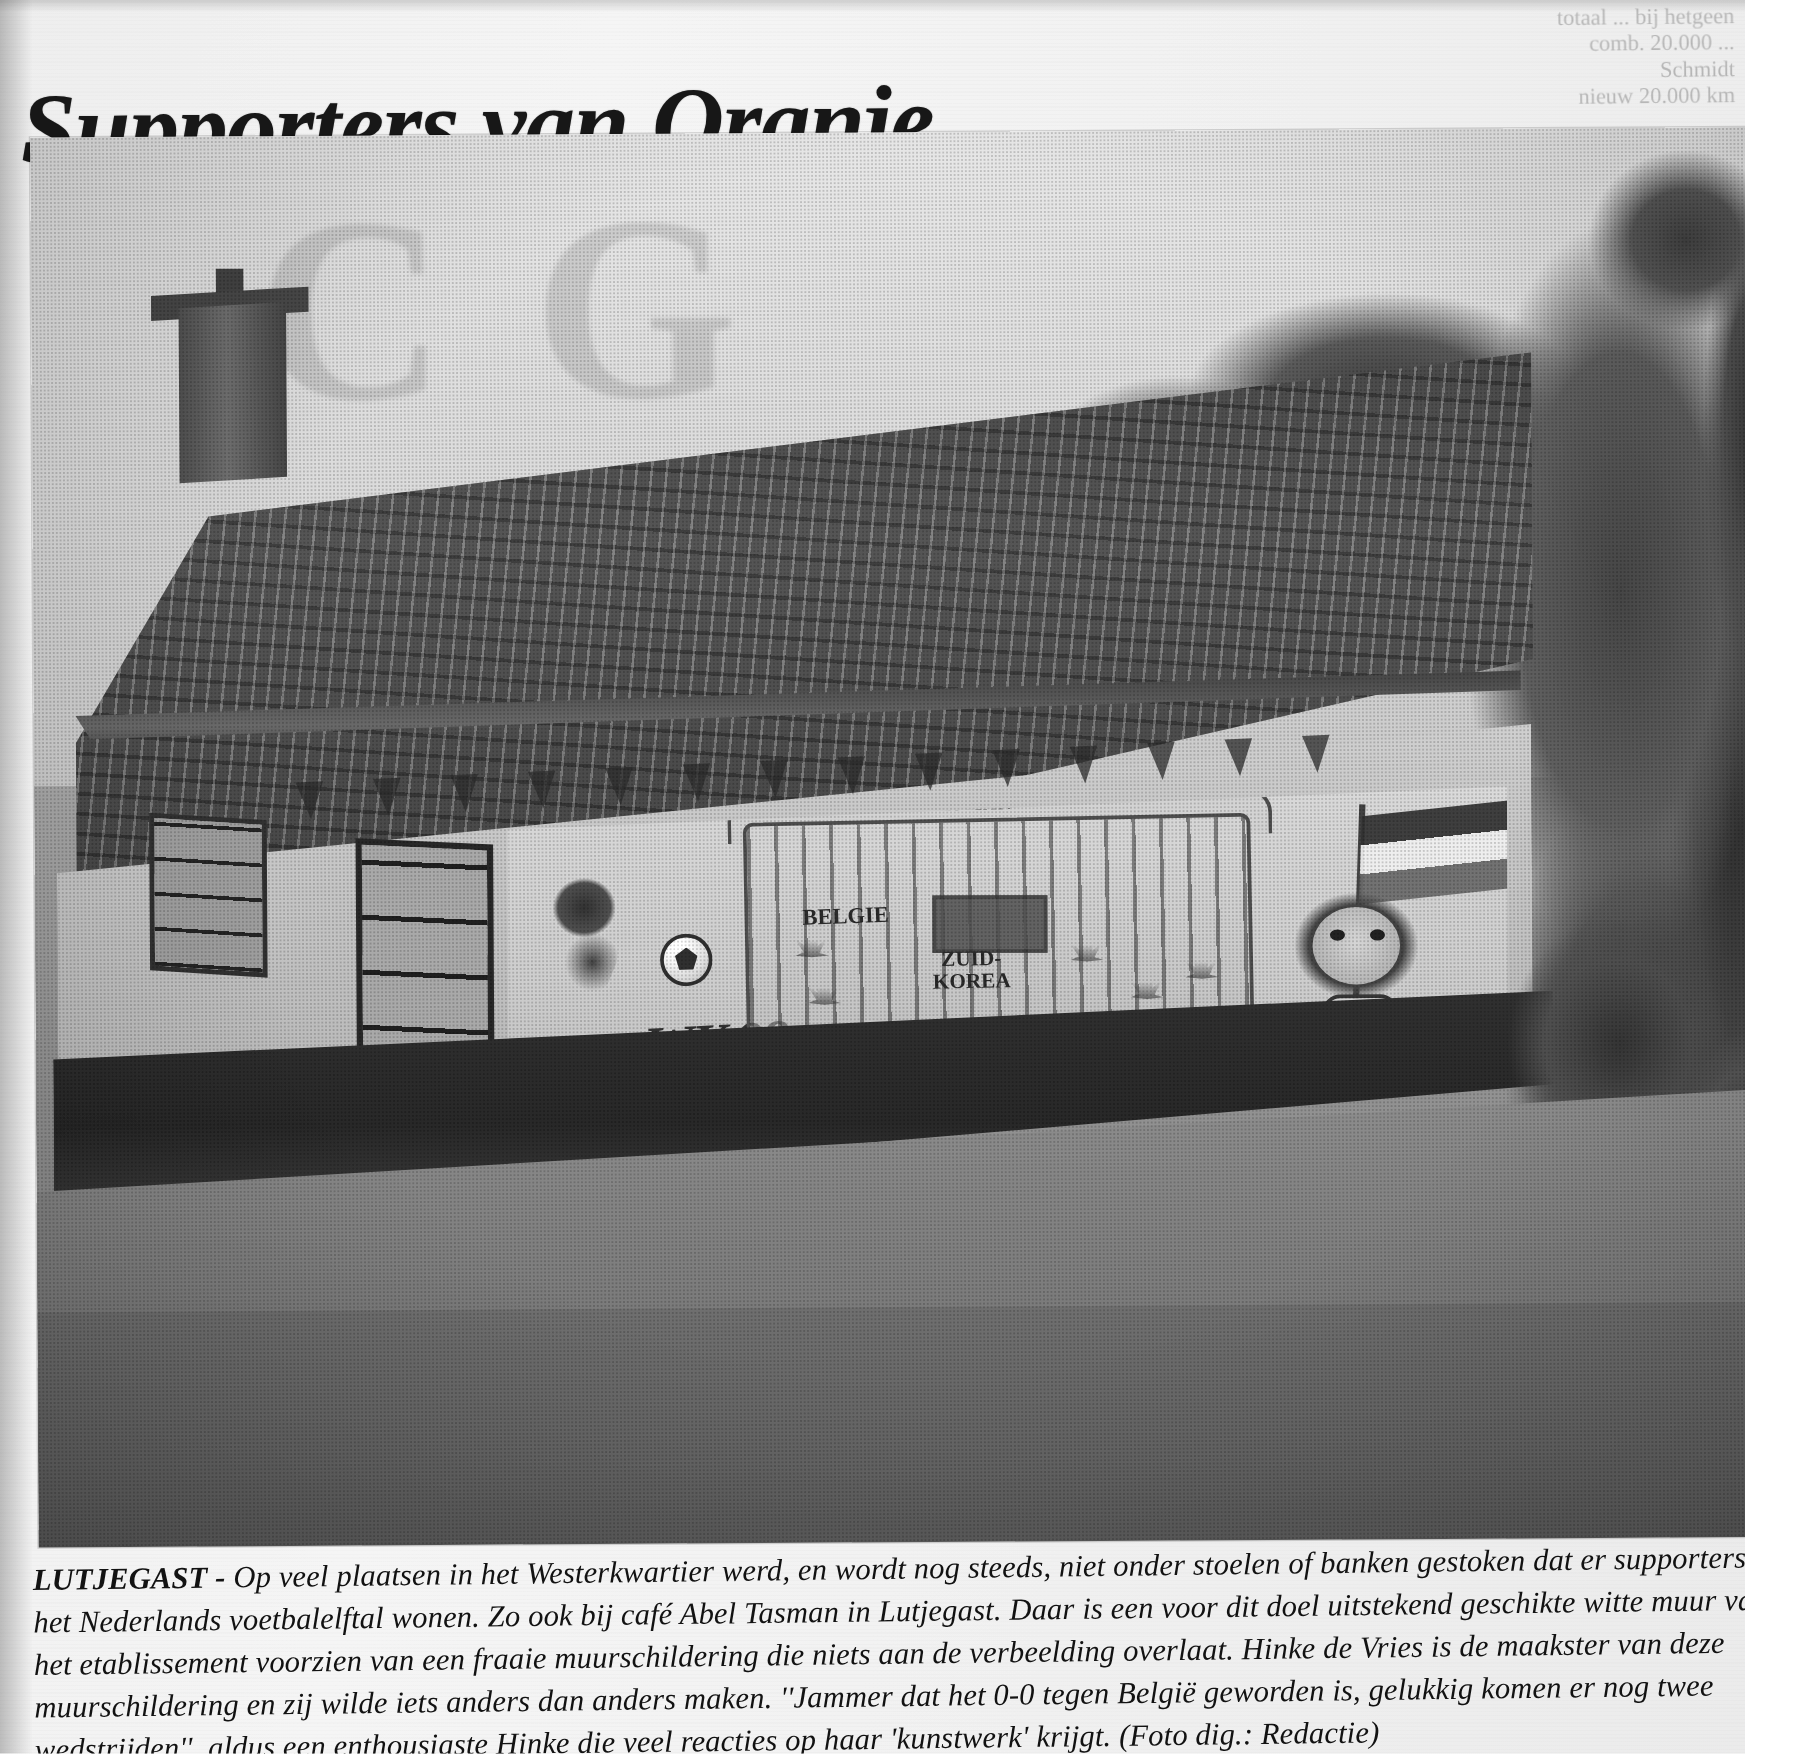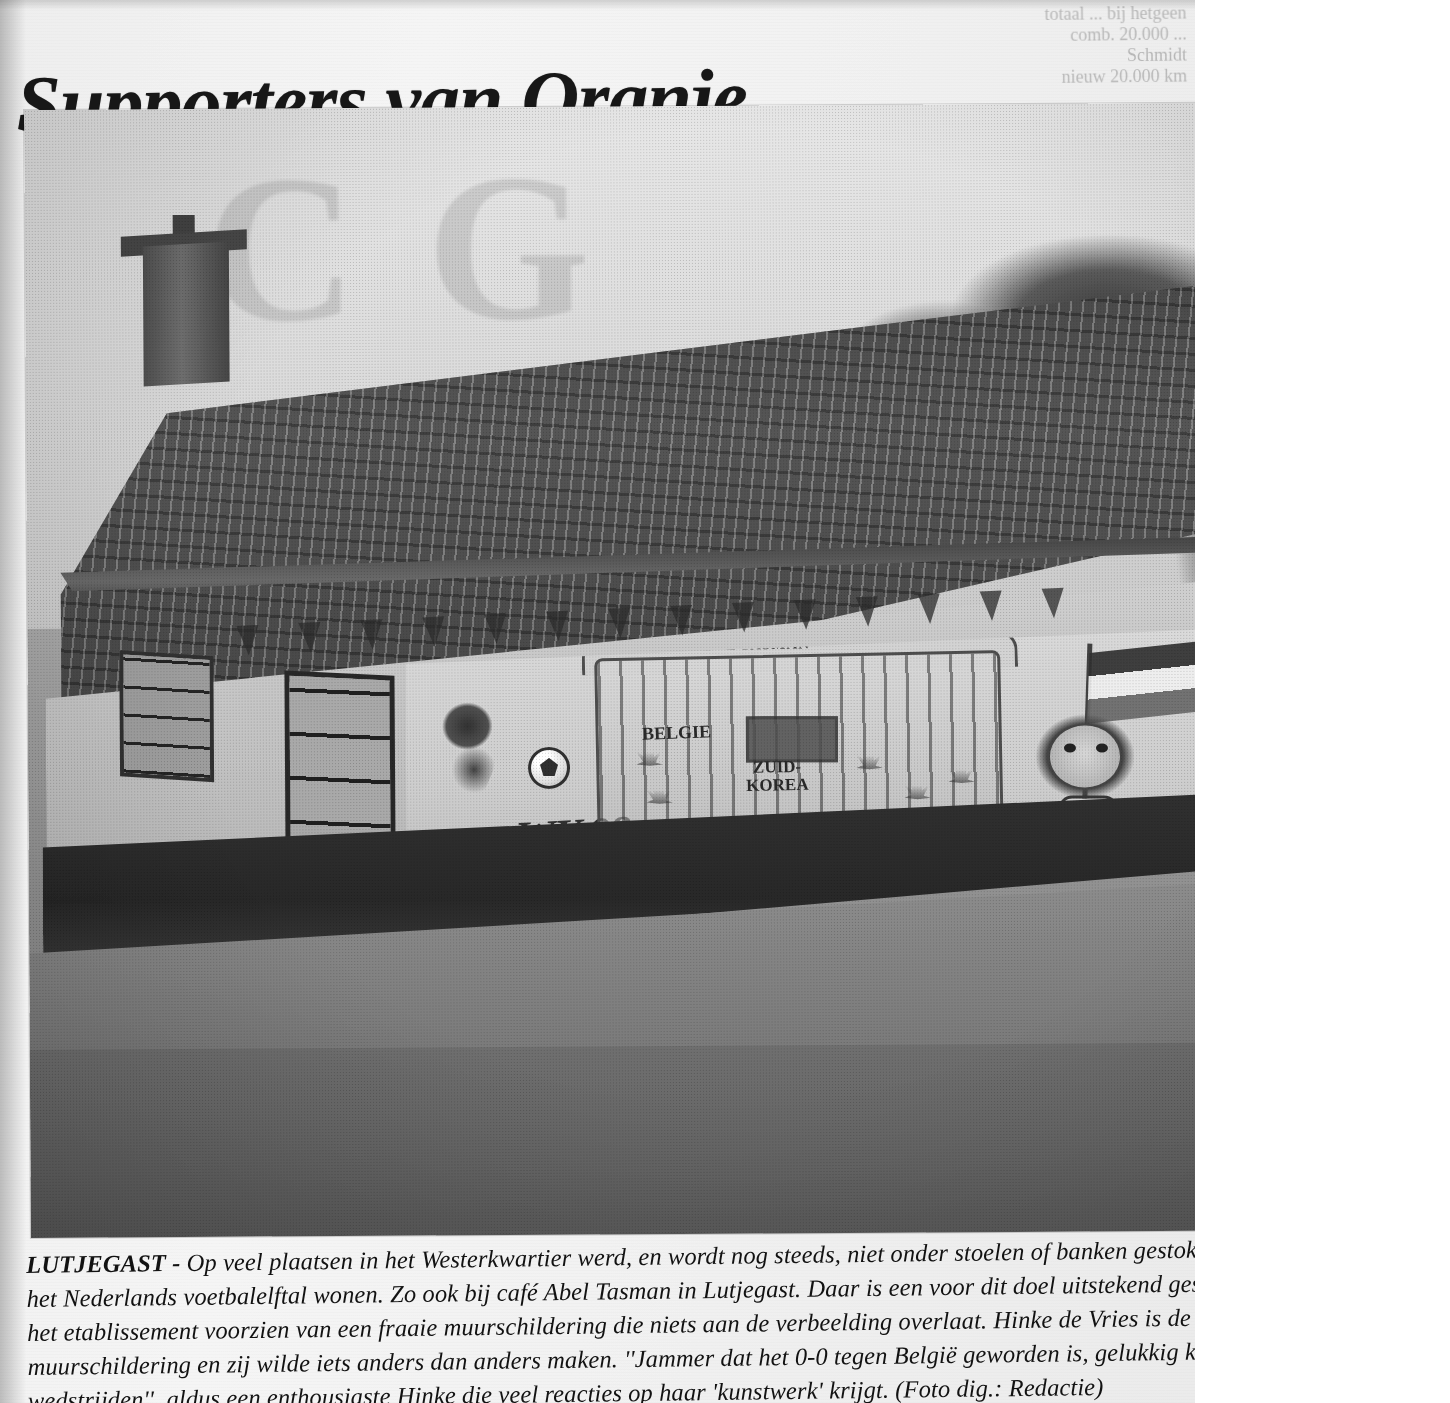--- a/index.html
+++ b/index.html
@@ -10,21 +10,21 @@
   body {
     width: 1450px;
     height: 1403px;
     overflow: hidden;
     font-family: "Liberation Serif", serif;
   }
 
   
   .page {
     position: relative;
-    width: 1195px;
+    width: 1396px;
     height: 1403px;
     background:
       repeating-linear-gradient(0deg, rgba(0,0,0,0.012) 0px, rgba(0,0,0,0.012) 1px, rgba(255,255,255,0) 1px, rgba(255,255,255,0) 3px),
       linear-gradient(100deg, #eceae6 0%, #f2f0ec 30%, #eeece8 65%, #e9e7e3 100%);
     overflow: hidden;
     filter: grayscale(100%) contrast(104%);
   }
 
   
   .ghost-col {

